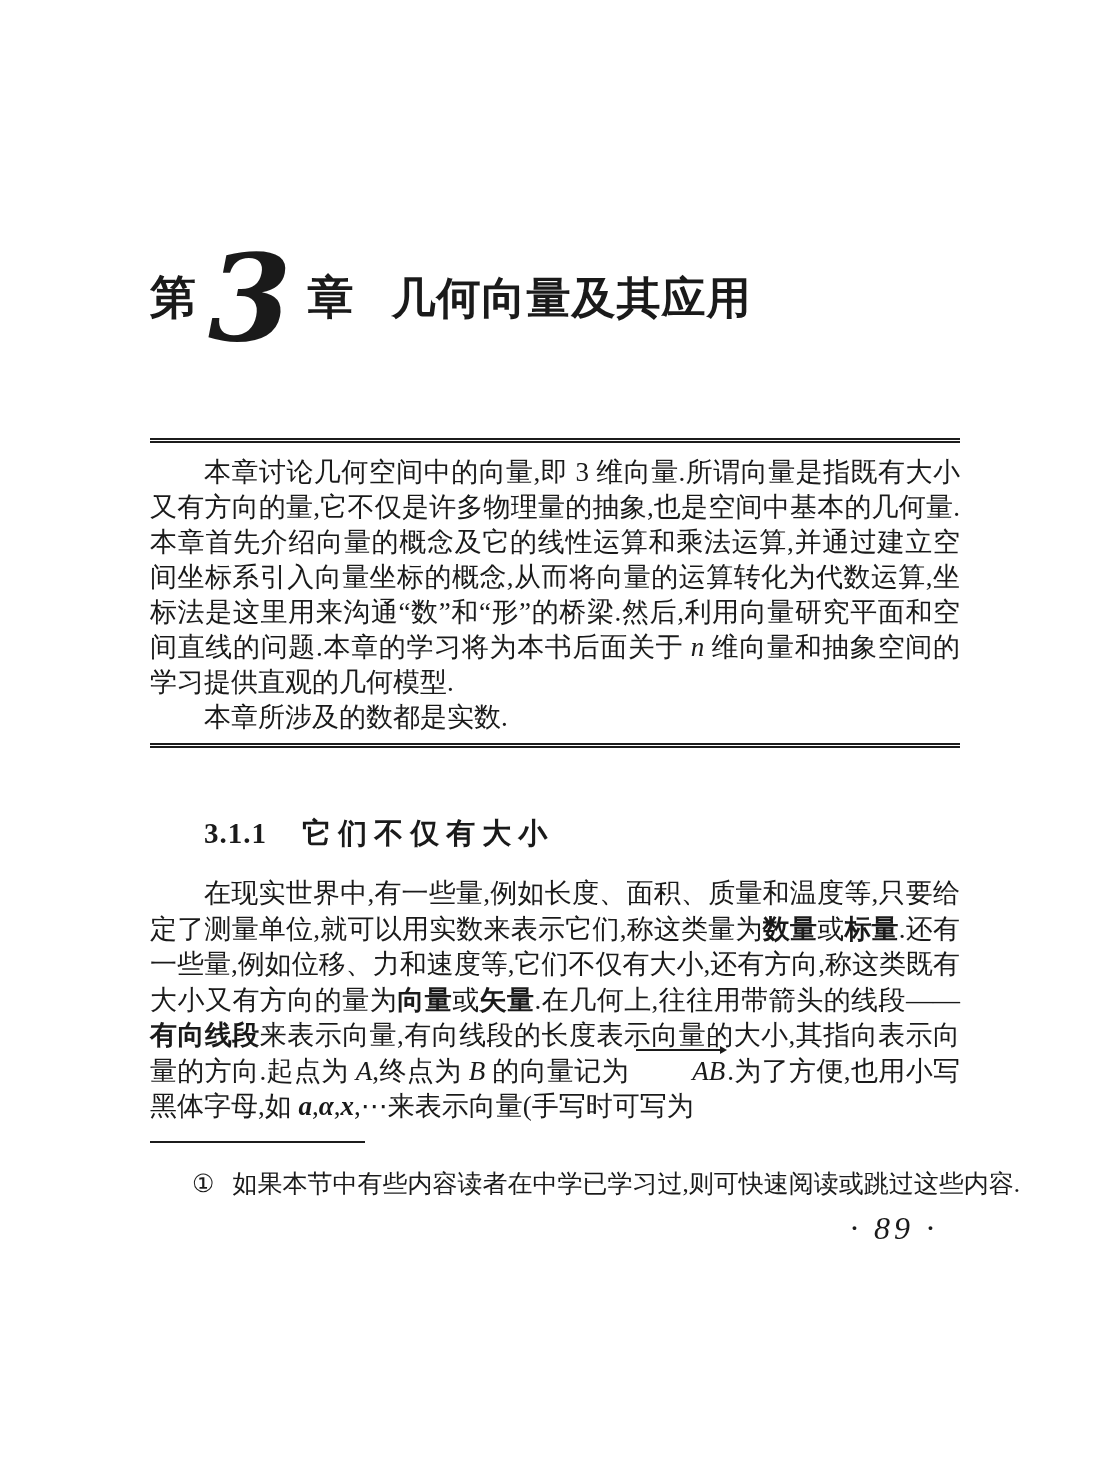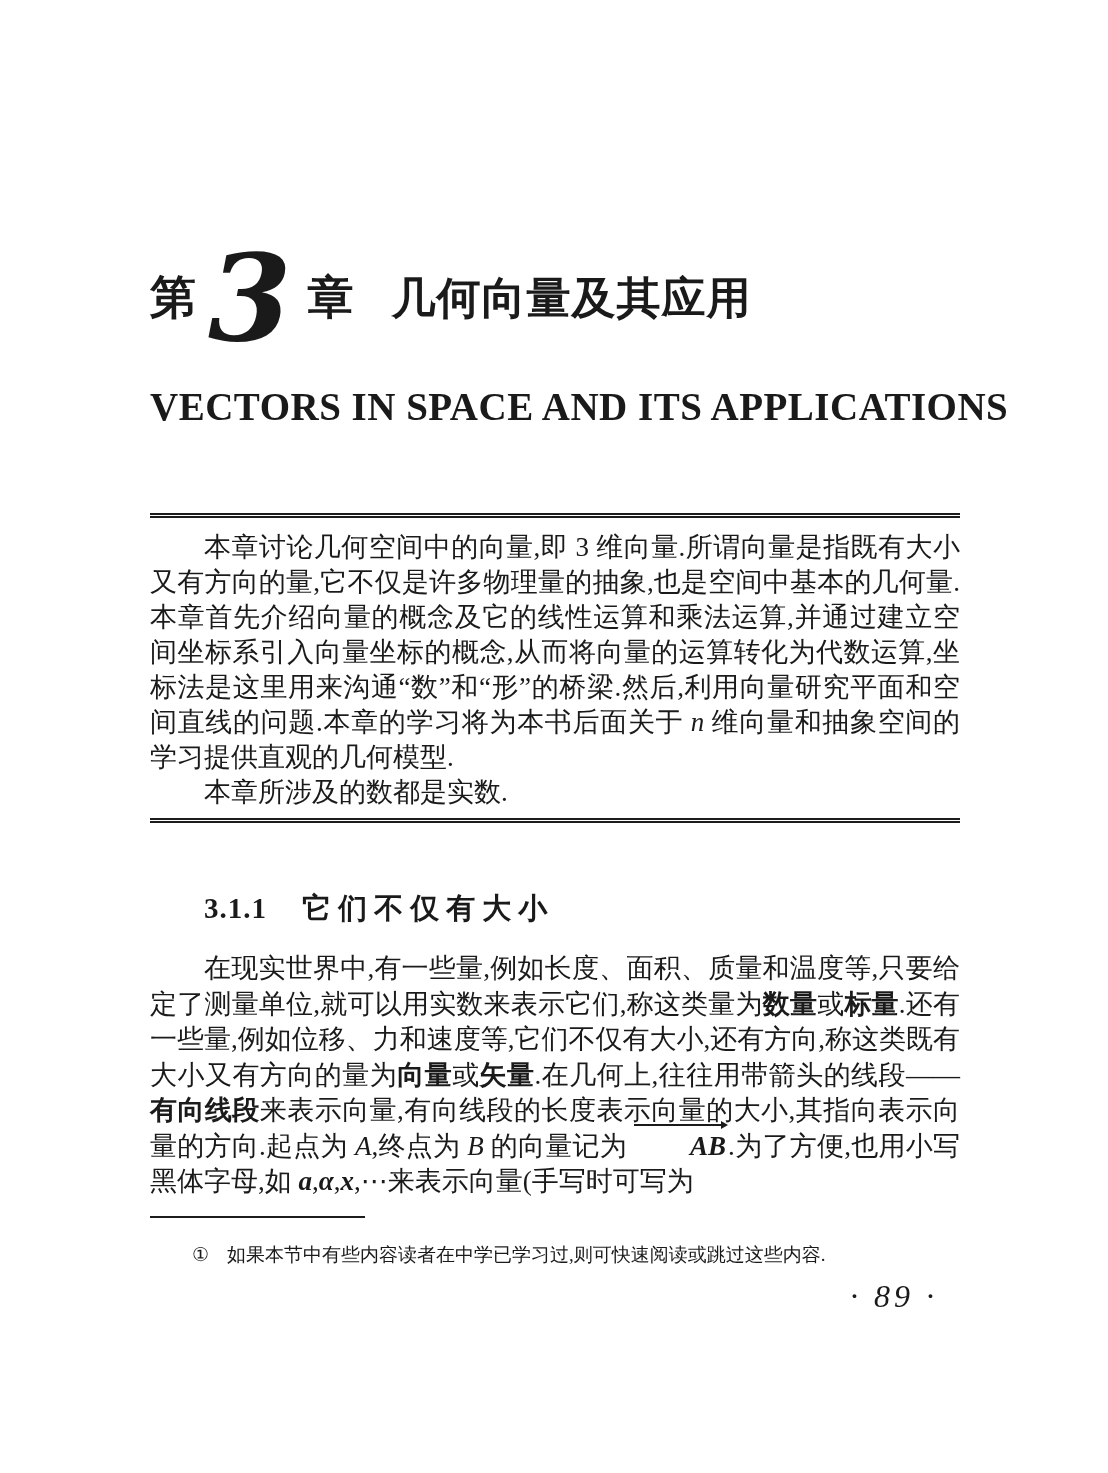--- a/index.html
+++ b/index.html
@@ -106,21 +106,20 @@
   .seg-normal { font-weight: normal; font-style: normal; }
   .seg-bold { font-weight: bold; }
   .seg-italic { font-style: italic; font-family: "Liberation Serif", serif; }
   .seg-bolditalic { font-weight: bold; font-style: italic; font-family: "Liberation Serif", serif; }
   .seg-vector {
     font-style: italic;
     font-family: "Liberation Serif", serif;
     position: relative;
     display: inline-block;
     padding: 0 2px;
-    font-weight: bold;
   }
   .seg-vector::before {
     content: "";
     position: absolute;
     left: 0;
     right: 6px;
     top: -5px;
     border-top: 2px solid #1a1a1a;
   }
   .seg-vector::after {
@@ -137,21 +136,21 @@
 
   
   .footnote-rule {
     margin-top: 16px;
     width: 215px;
     border-top: 2px solid #1c1c1c;
   }
   .footnote {
     margin-top: 24px;
     padding-left: 42px;
-    font-size: 19px;
+    font-size: 25px;
     white-space: nowrap;
   }
   .fn-text { margin-left: 18px; }
 
   
   .page-number {
     margin-top: 10px;
     text-align: right;
     padding-right: 22px;
     font-family: "Liberation Serif", serif;
@@ -165,21 +164,20 @@
 
 <div class="page">
 
   <header class="chapter-heading">
     <span class="ch-pre">第</span>
     <span class="ch-num">3</span>
     <span class="ch-suf">章</span>
     <span class="ch-title">几何向量及其应用</span>
   </header>
 
-  <h2 class="en-title">VECTORS IN SPACE AND ITS APPLICATIONS</h2>
 
   <div class="rule rule-top"></div>
 
   <section class="intro">
     <p class="para"><span class="seg-normal">本章讨论几何空间中的向量,即 3 维向量.所谓向量是指既有大小又有方向的量,它不仅是许多物理量的抽象,也是空间中基本的几何量.本章首先介绍向量的概念及它的线性运算和乘法运算,并通过建立空间坐标系引入向量坐标的概念,从而将向量的运算转化为代数运算,坐标法是这里用来沟通“数”和“形”的桥梁.然后,利用向量研究平面和空间直线的问题.本章的学习将为本书后面关于 </span><span class="seg-italic">n</span><span class="seg-normal"> 维向量和抽象空间的学习提供直观的几何模型.</span></p>
     <p class="para">本章所涉及的数都是实数.</p>
   </section>
 
   <div class="rule rule-bottom"></div>
 

